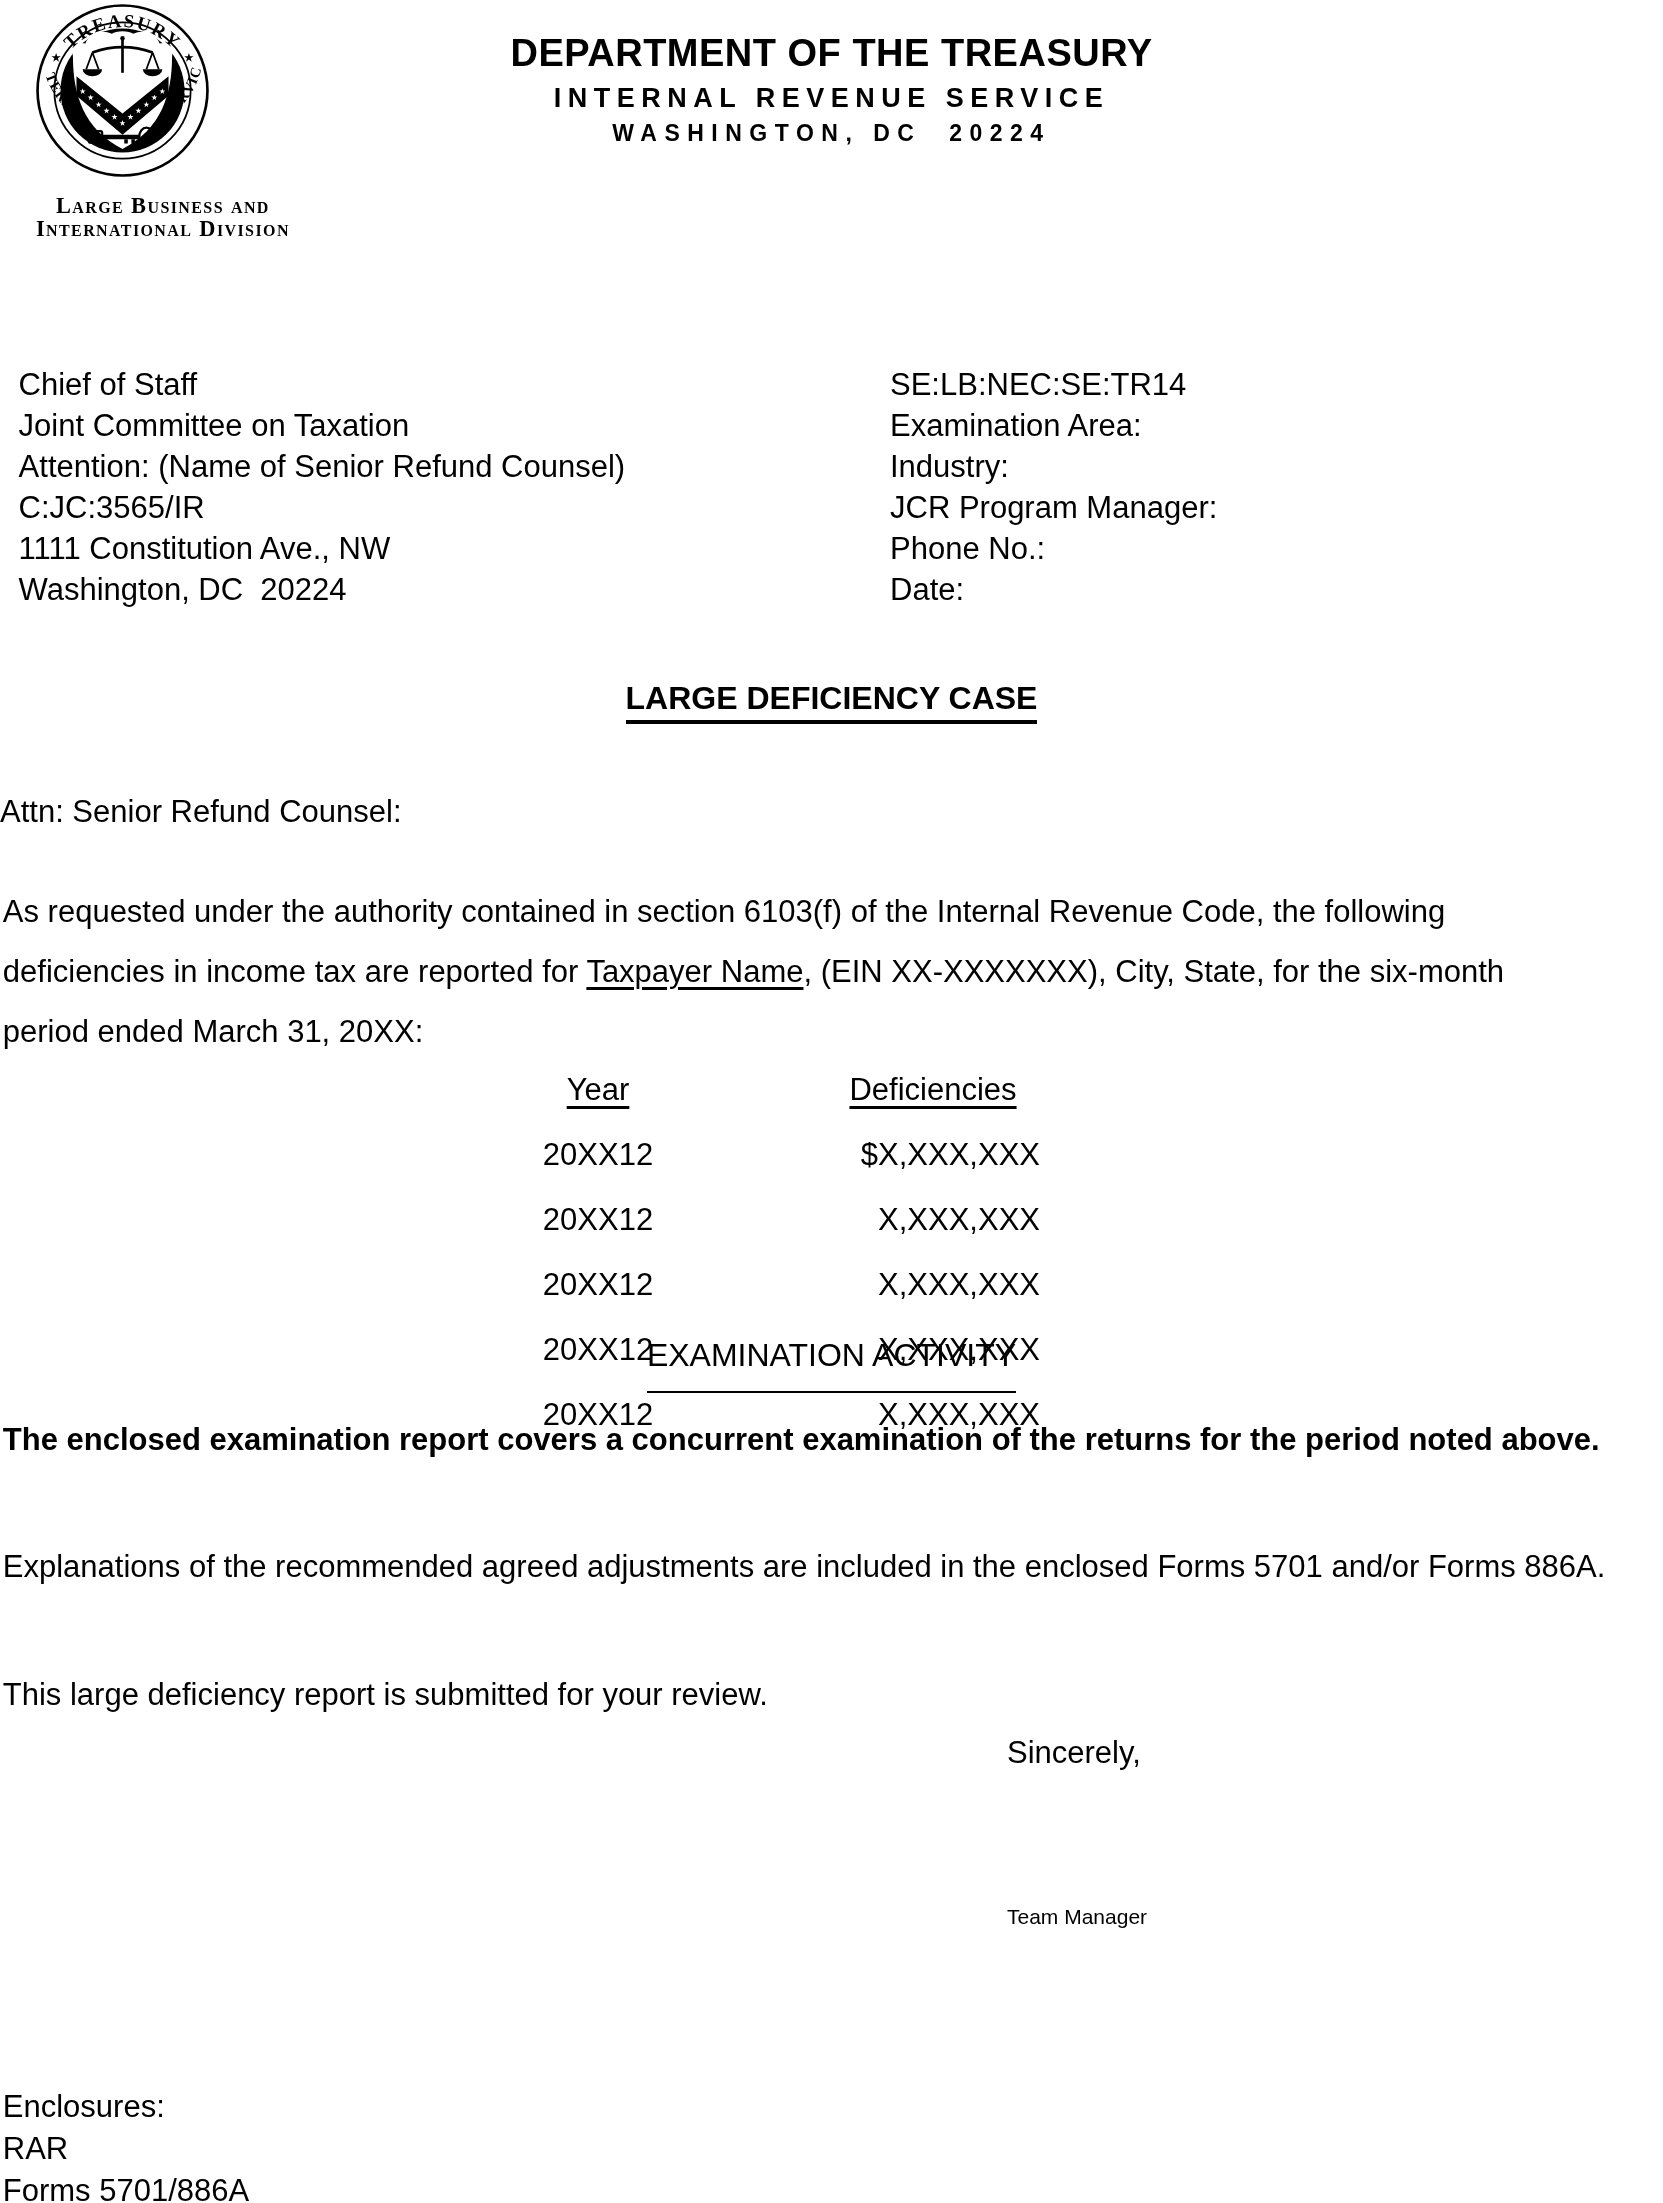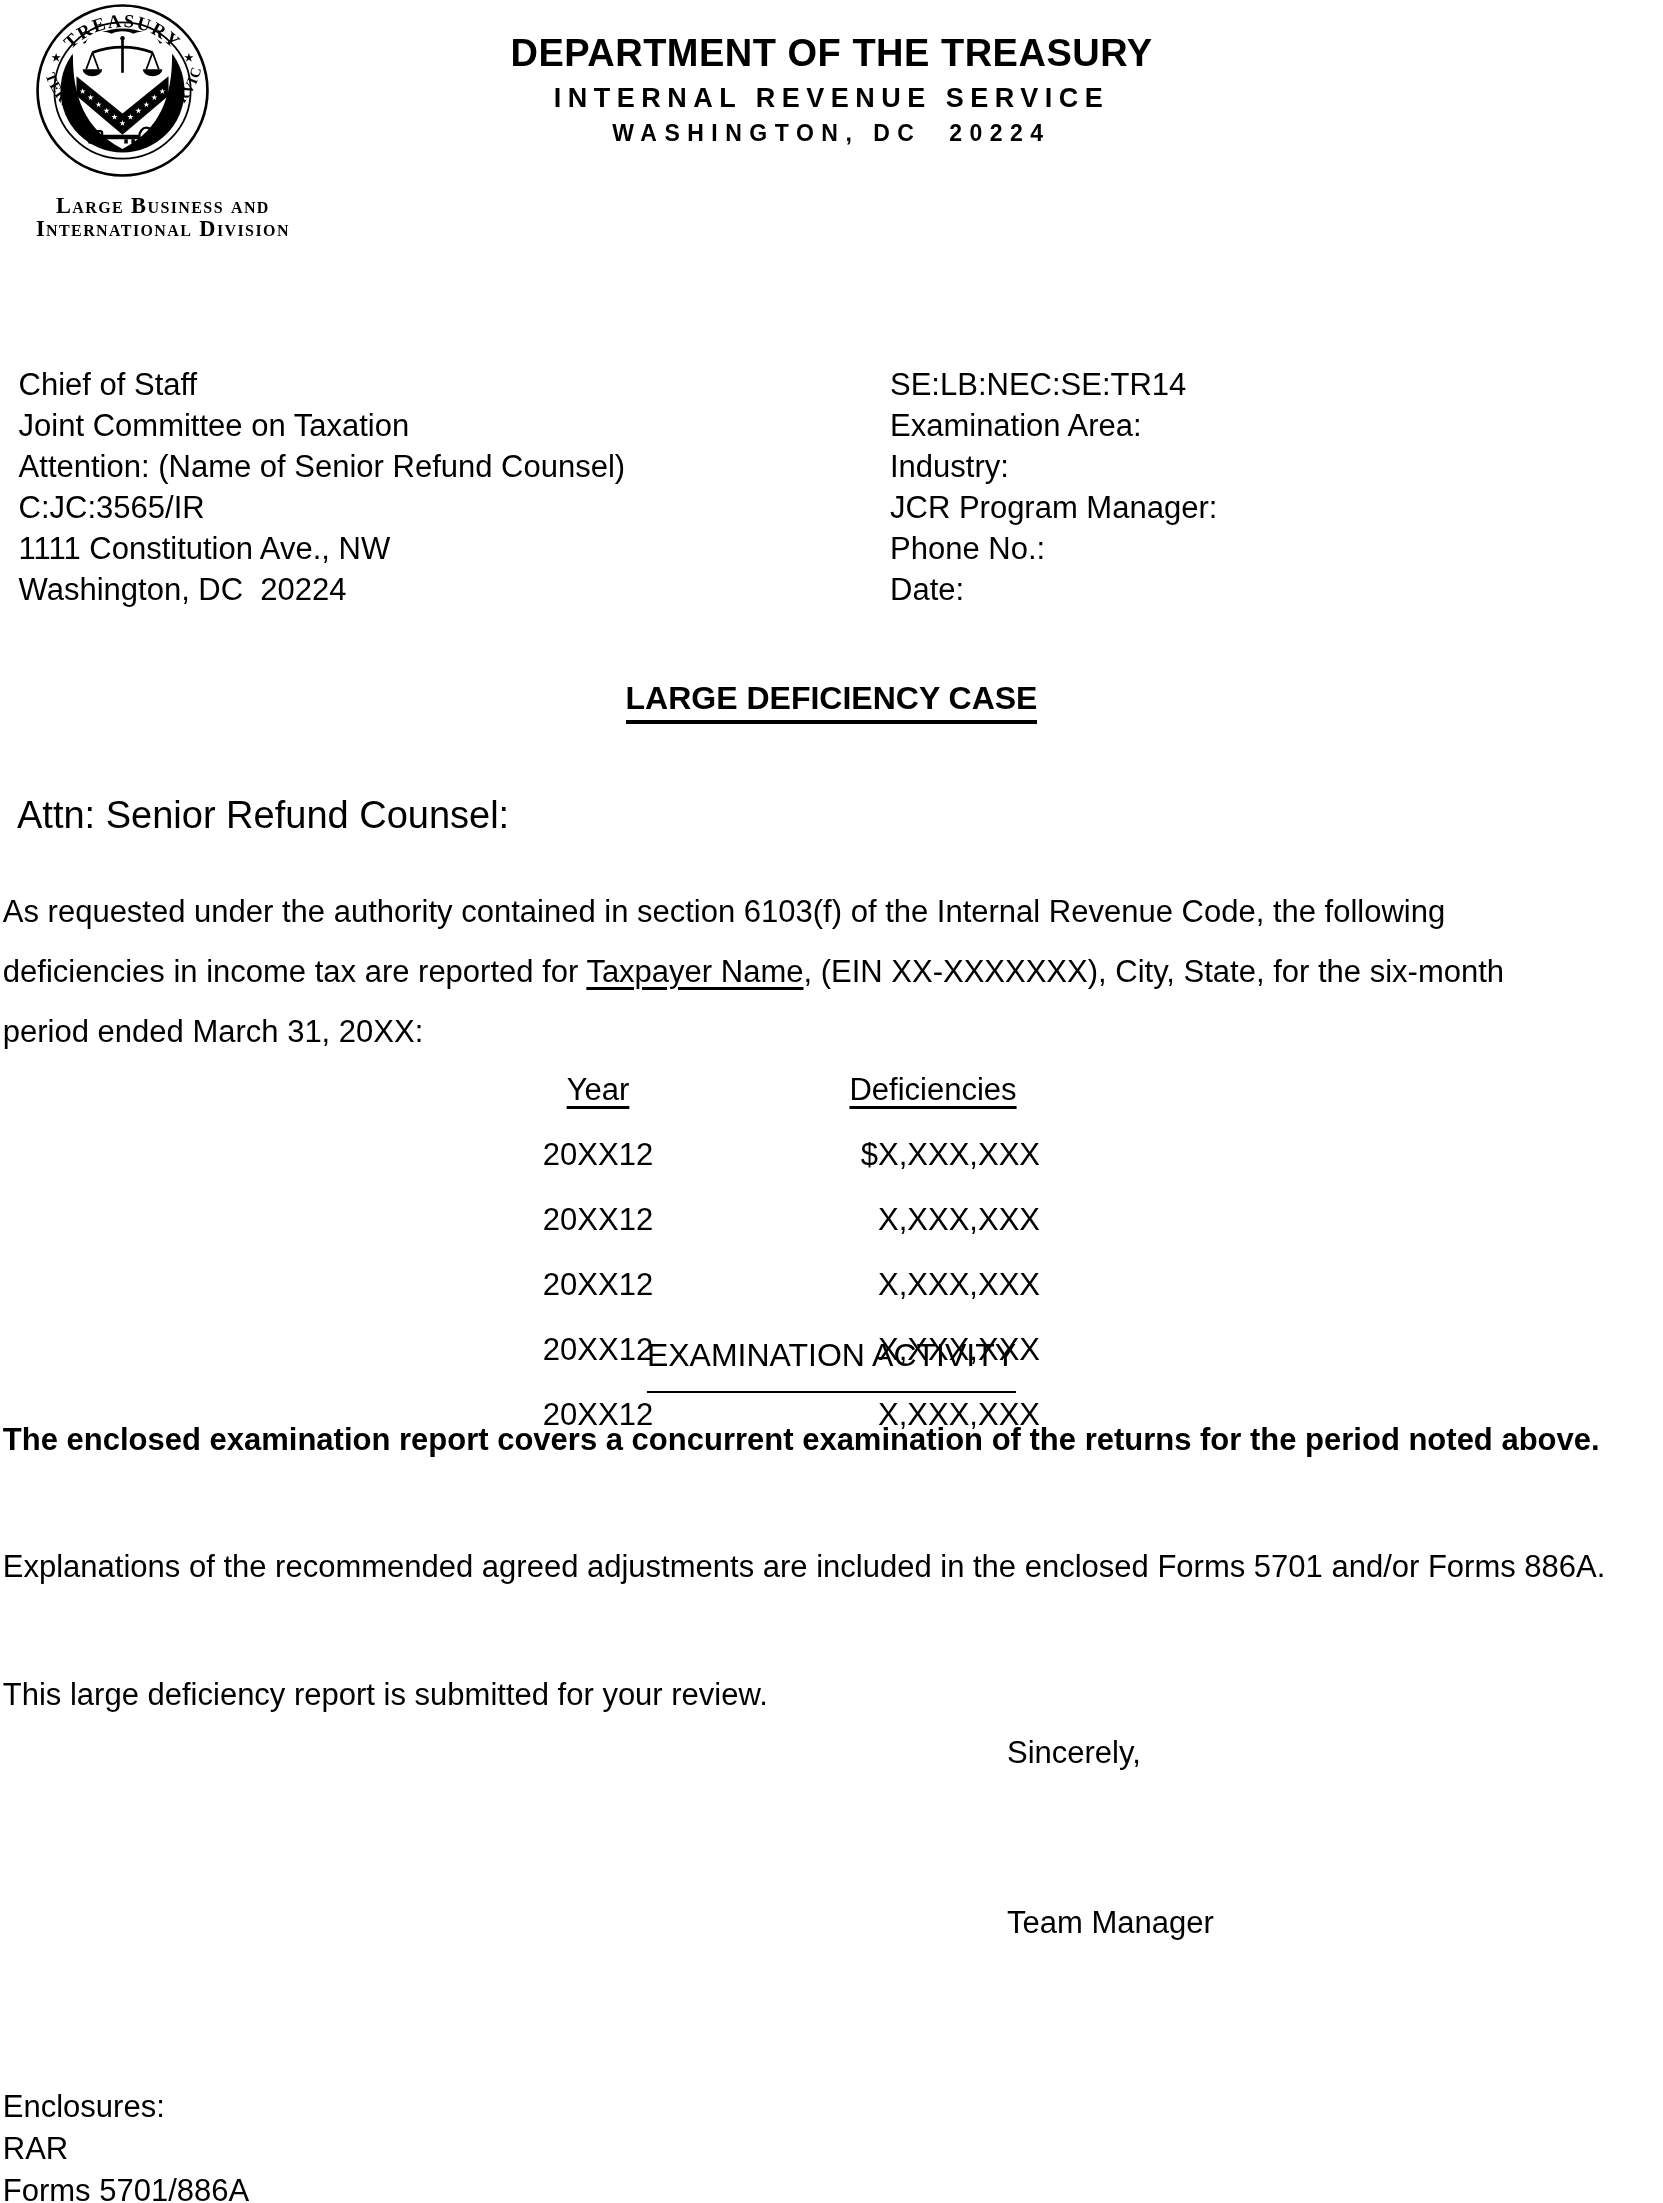--- a/index.html
+++ b/index.html
@@ -26,21 +26,21 @@
   .recipient { position:absolute; left:18.6px; top:364px; font-size:31px; line-height:41px; }
   .reference { position:absolute; left:890px; top:364px; font-size:31px; line-height:41px; }
 
   
   .title-wrap { position:absolute; top:680px; left:0; width:100%; text-align:center; }
   .title-text {
     display:inline-block; font-size:32px; font-weight:bold;
     border-bottom:4.7px solid #000; padding-bottom:2.8px;
   }
 
-  .salutation { position:absolute; left:17px; top:794px; font-size:38px; }
+  .salutation { position:absolute; left:0; top:794px; font-size:31px; }
 
   .para { position:absolute; left:2.8px; font-size:31px; line-height:60px; }
   .para1 { top:882px; width:1585px; }
   .underlined-inline { text-decoration:underline; text-decoration-thickness:2.8px; text-underline-offset:4.7px; }
 
   
   .def-table { position:absolute; left:528px; top:1046px; font-size:31px; line-height:42px; }
   .def-row { display:flex;margin-top:23px; }
   .def-col-year  { width:140px; text-align:center; }
   .def-col-amt   { width:214px; margin-left:158px; text-align:right; }
@@ -53,21 +53,21 @@
     display:inline-block; font-size:32px;
     border-bottom:2.8px solid #000; padding-bottom:17px;
   }
 
   .para2 { top:1410px; width:1645px;font-weight:bold; }
   .para3 { top:1537px; width:1645px; }
   .para4 { top:1665px; width:1645px; }
 
   
   .sincerely { position:absolute; left:1007px; top:1735px; font-size:31px; }
-  .signer    { position:absolute; left:1007px; top:1905px; font-size:31px; }
+  .signer    { position:absolute; left:1007px; top:1905px; font-size:21px; }
 
   
   .enclosures { position:absolute; left:2.8px; top:2086px; font-size:31px; line-height:42px; }
 </style>
 </head>
 <body>
 
 <div class="seal">
   <svg width="177" height="177" viewBox="0 0 200 200">
     <defs>

